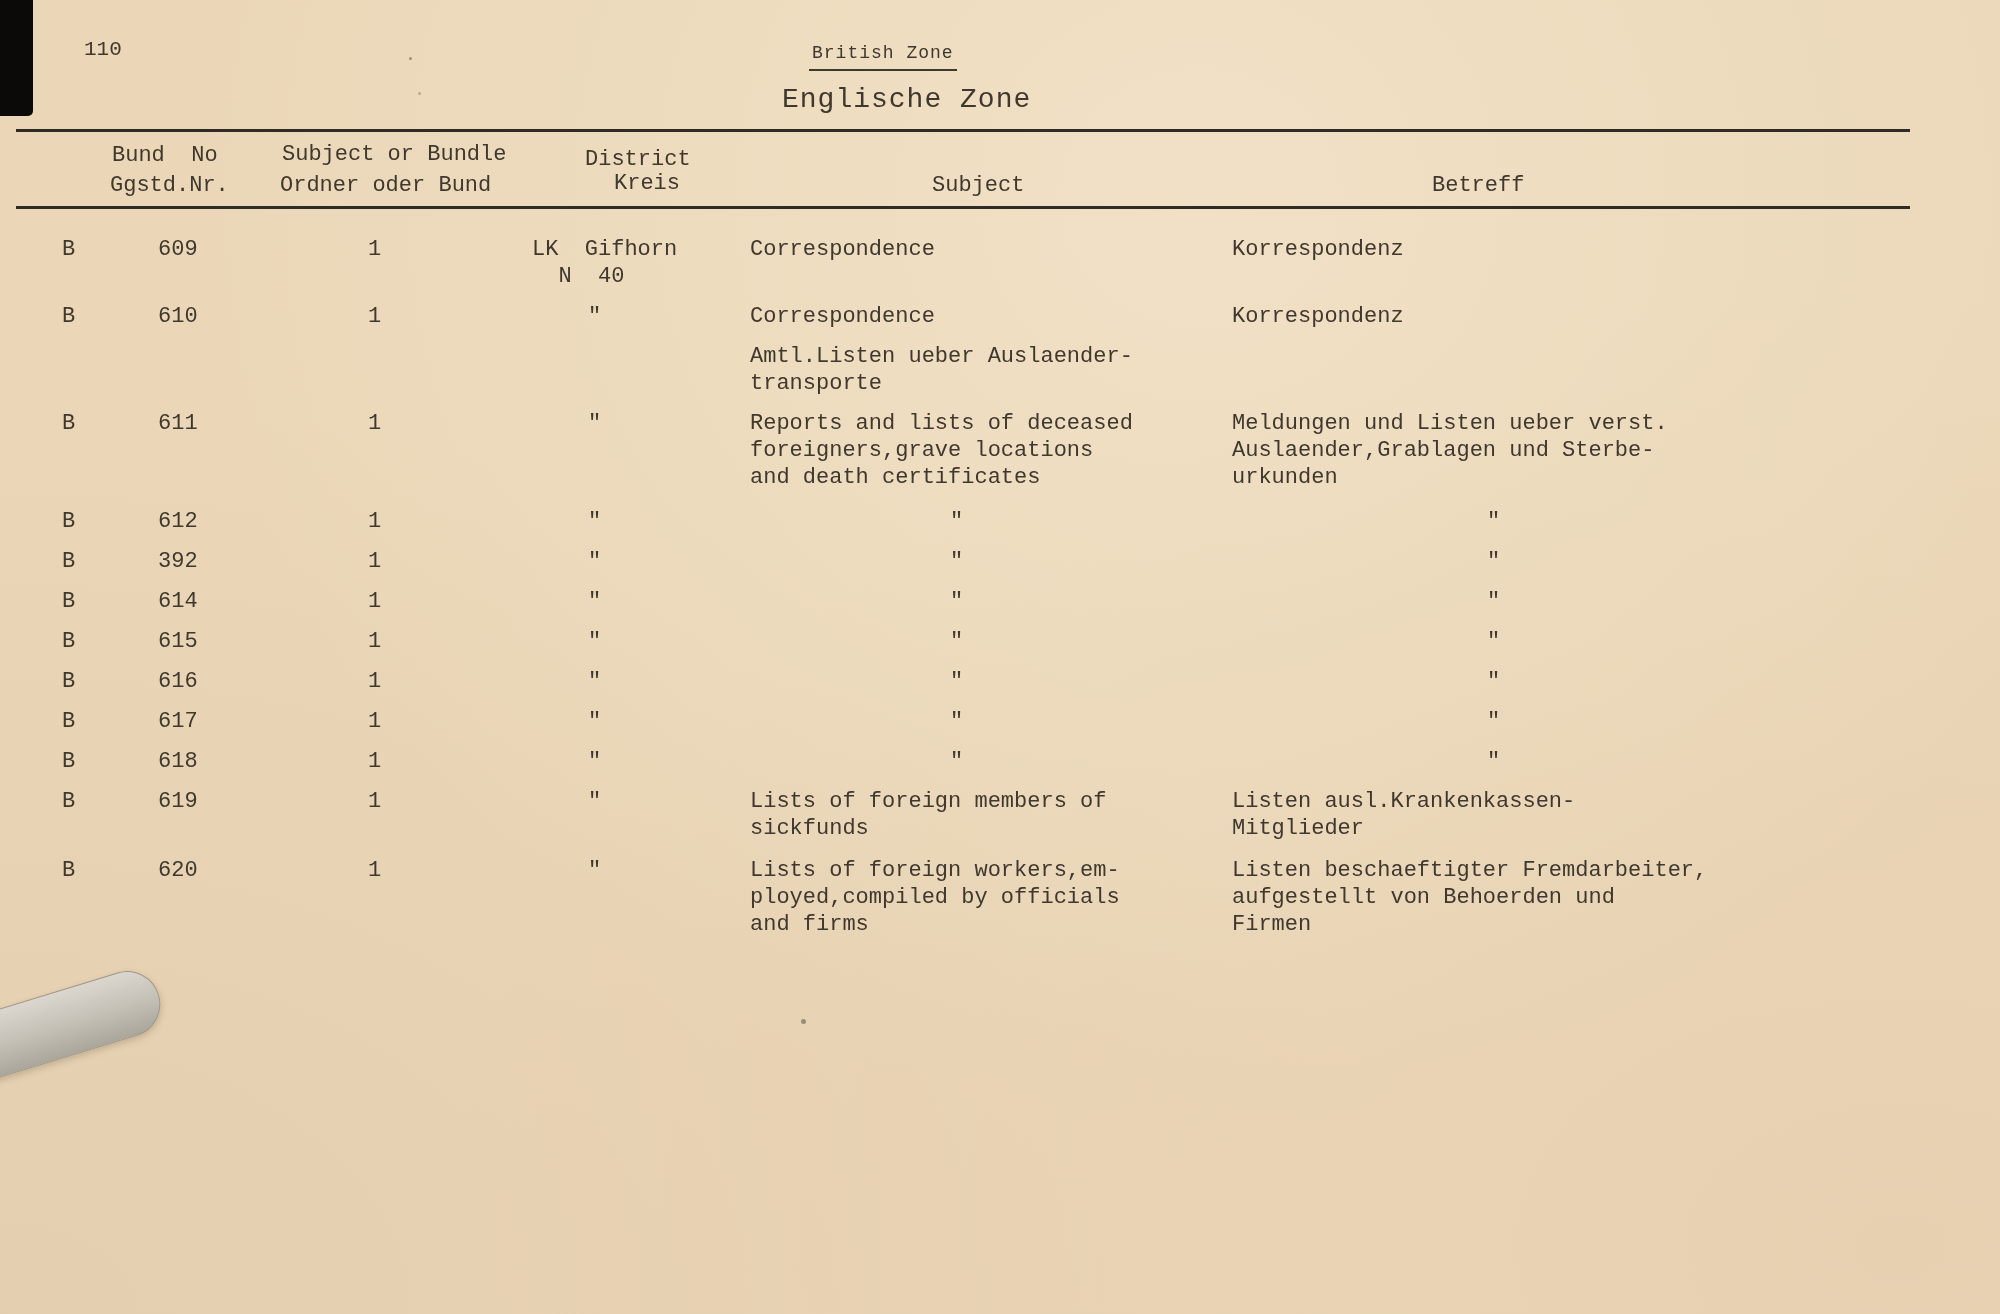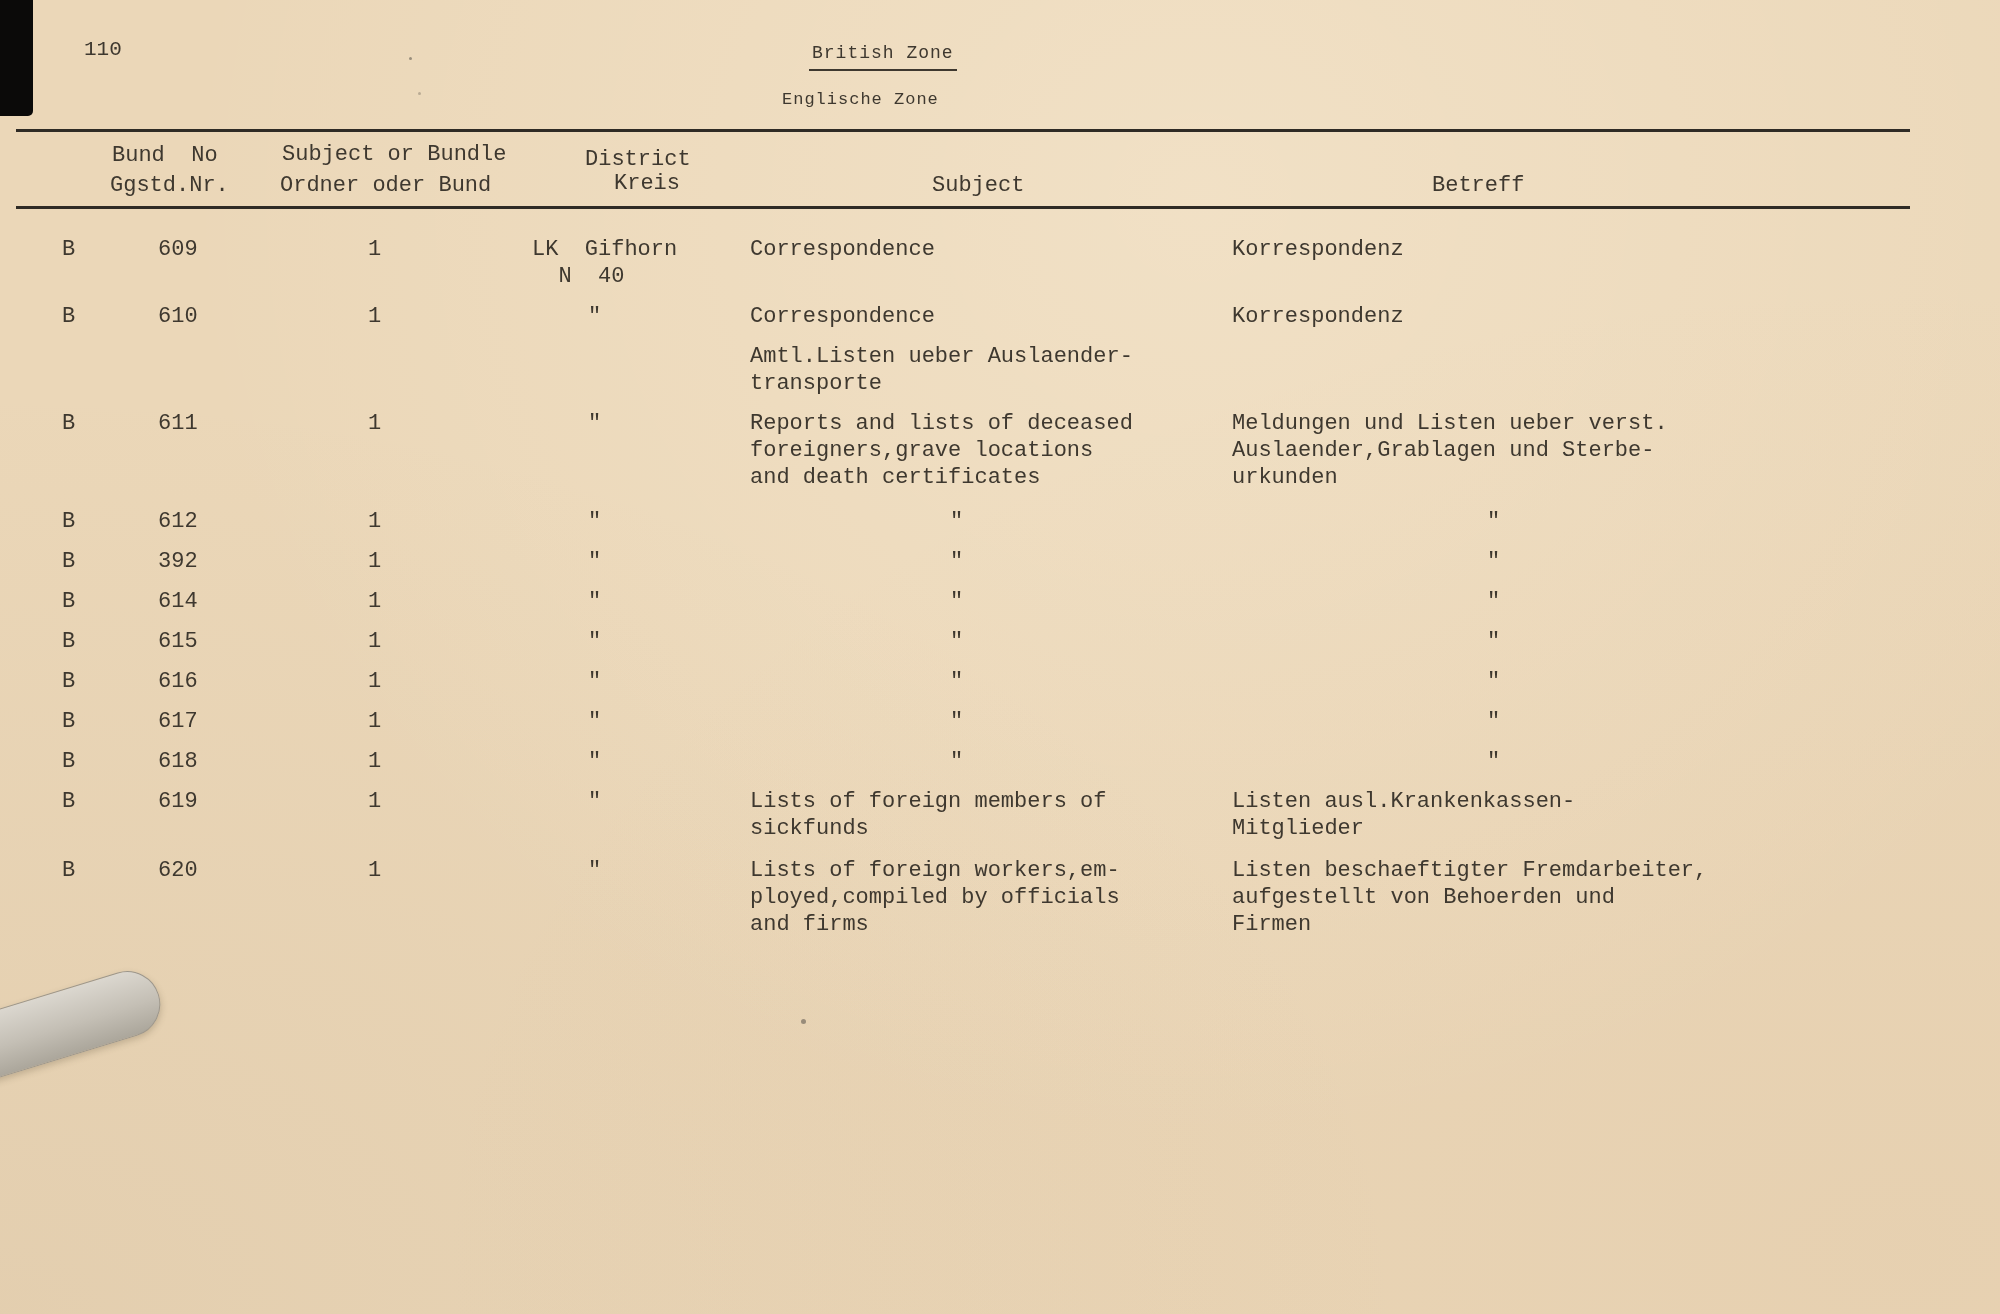--- a/index.html
+++ b/index.html
@@ -44,21 +44,21 @@
   .page-number { position: absolute; left: 84px; top: 36px; font-size: 21px; }
   .title {
     position: absolute; left: 795px; top: 40px;
     font-size: 18px; letter-spacing: 1px;
     padding: 0 3px 2px 3px;
     border-bottom: 2px solid #3e382f;
     margin-left: 14px;
   }
   .subtitle {
     position: absolute; left: 782px; top: 86px;
-    font-size: 17px; letter-spacing: 1px;
+    font-size: 28px; letter-spacing: 1px;
   }
 
   .rule {
     position: absolute; left: 16px; width: 1894px; height: 3px;
     background: #2f2b25;
   }
   .rule-top { top: 129px; }
   .rule-mid { top: 206px; }
 
   

